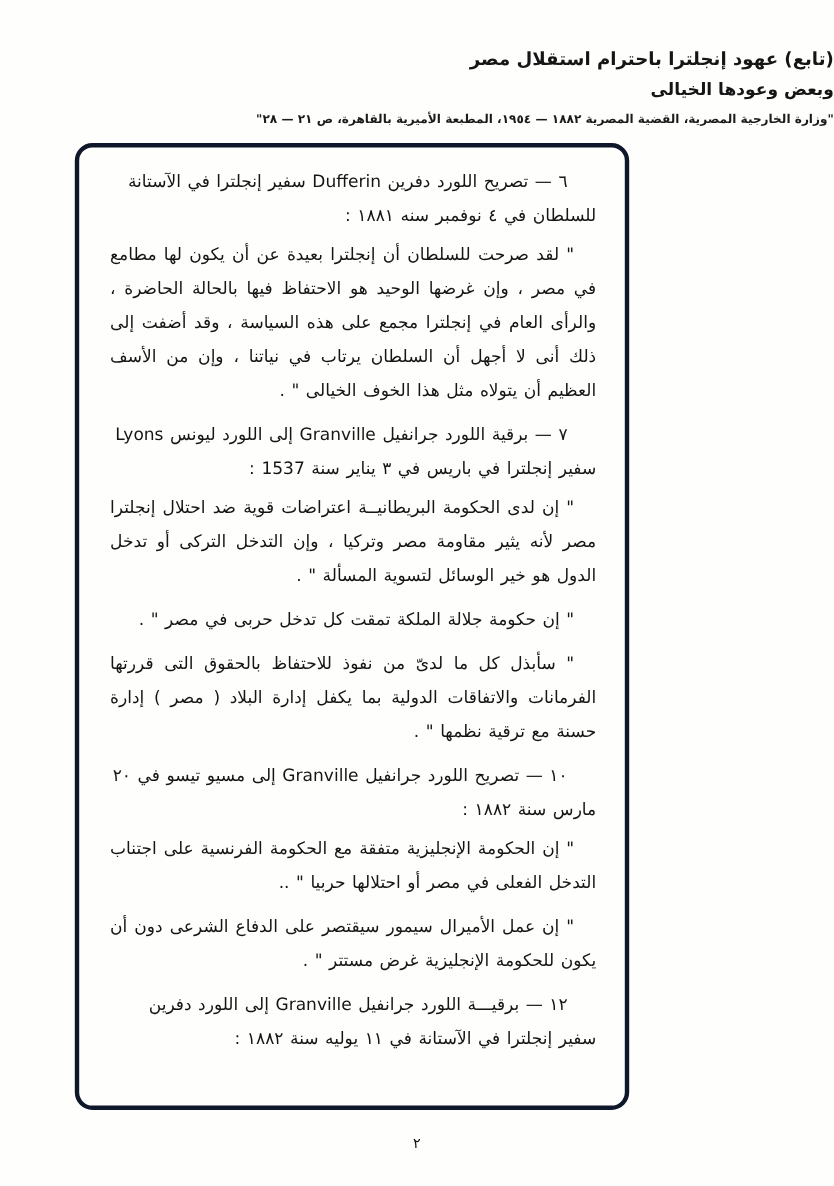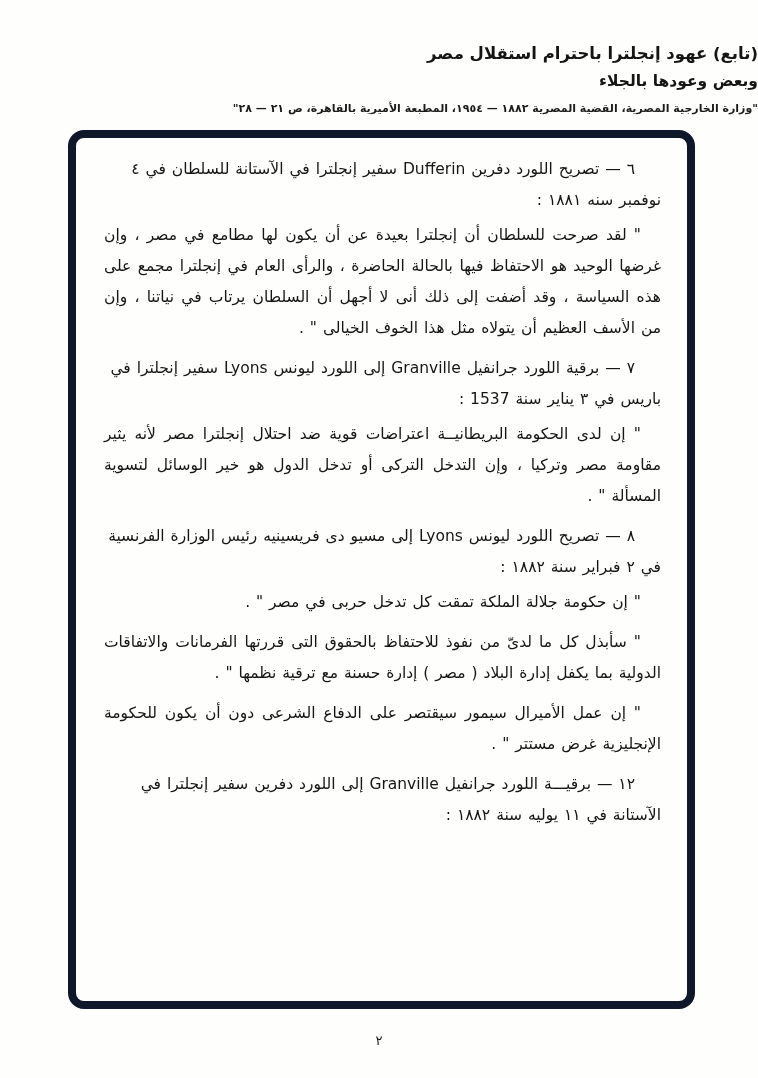--- a/index.html
+++ b/index.html
@@ -37,23 +37,23 @@
   .doc-source-line {
     font-size: 11px;
     font-weight: bold;
     margin-top: 12px;
     color: #1b1b1b;
   }
   .content-box {
     position: absolute;
     left: 68px;
     top: 130px;
-    width: 627px;
+    width: 504px;
     height: 879px;
-    border: 8px solid #0f172a;
+    border: 4px solid #0f172a;
     border-radius: 16px;
     padding: 14px 26px 10px 28px;
     direction: rtl;
     overflow: hidden;
     background: #fefefc;
   }
   .doc-item { margin-top: 9px; }
   .doc-item:first-child { margin-top: 2px; }
   .item-heading {
     font-size: 15.5px;
@@ -80,45 +80,48 @@
     color: #111;
   }
 </style>
 </head>
 <body>
 
 <div class="page">
 
   <div class="doc-header">
     <div class="doc-title-line1">(تابع) عهود إنجلترا باحترام استقلال مصر</div>
-    <div class="doc-title-line2">وبعض وعودها بالجلاء</div>
+    <div class="doc-title-line2">وبعض وعودها الخيالى</div>
     <div class="doc-source-line">"وزارة الخارجية المصرية، القضية المصرية ١٨٨٢ — ١٩٥٤، المطبعة الأميرية بالقاهرة، ص ٢١ — ٢٨"</div>
   </div>
 
   <div class="content-box">
 
     <div class="doc-item">
       <p class="item-heading">٦ — تصريح اللورد دفرين Dufferin سفير إنجلترا في الآستانة للسلطان في ٤ نوفمبر سنه ١٨٨١ :</p>
       <p class="item-body">" لقد صرحت للسلطان أن إنجلترا بعيدة عن أن يكون لها مطامع في مصر ، وإن غرضها الوحيد هو الاحتفاظ فيها بالحالة الحاضرة ، والرأى العام في إنجلترا مجمع على هذه السياسة ، وقد أضفت إلى ذلك أنى لا أجهل أن السلطان يرتاب في نياتنا ، وإن من الأسف العظيم أن يتولاه مثل هذا الخوف الخيالى " .</p>
     </div>
 
     <div class="doc-item">
       <p class="item-heading">٧ — برقية اللورد جرانفيل Granville إلى اللورد ليونس Lyons سفير إنجلترا في باريس في ٣ يناير سنة 1537 :</p>
       <p class="item-body">" إن لدى الحكومة البريطانيــة اعتراضات قوية ضد احتلال إنجلترا مصر لأنه يثير مقاومة مصر وتركيا ، وإن التدخل التركى أو تدخل الدول هو خير الوسائل لتسوية المسألة " .</p>
     </div>
 
     <div class="doc-item">
-      <p class="item-heading">٨ — تصريح اللورد ليونس Lyons إلى مسيو دى فريسينيه رئيس الوزارة الفرنسية في ٢ فبراير سنة ١٨٨٢ :</p>
       <p class="item-body">" إن حكومة جلالة الملكة تمقت كل تدخل حربى في مصر " .</p>
     </div>
 
     <div class="doc-item">
       <p class="item-body">" سأبذل كل ما لدىّ من نفوذ للاحتفاظ بالحقوق التى قررتها الفرمانات والاتفاقات الدولية بما يكفل إدارة البلاد ( مصر ) إدارة حسنة مع ترقية نظمها " .</p>
     </div>
 
+    <div class="doc-item">
+      <p class="item-heading">١٠ — تصريح اللورد جرانفيل Granville إلى مسيو تيسو في ٢٠ مارس سنة ١٨٨٢ :</p>
+      <p class="item-body">" إن الحكومة الإنجليزية متفقة مع الحكومة الفرنسية على اجتناب التدخل الفعلى في مصر أو احتلالها حربيا " ..</p>
+    </div>
 
     <div class="doc-item">
       <p class="item-body">" إن عمل الأميرال سيمور سيقتصر على الدفاع الشرعى دون أن يكون للحكومة الإنجليزية غرض مستتر " .</p>
     </div>
 
     <div class="doc-item">
       <p class="item-heading">١٢ — برقيـــة اللورد جرانفيل Granville إلى اللورد دفرين سفير إنجلترا في الآستانة في ١١ يوليه سنة ١٨٨٢ :</p>
 
     </div>
 

